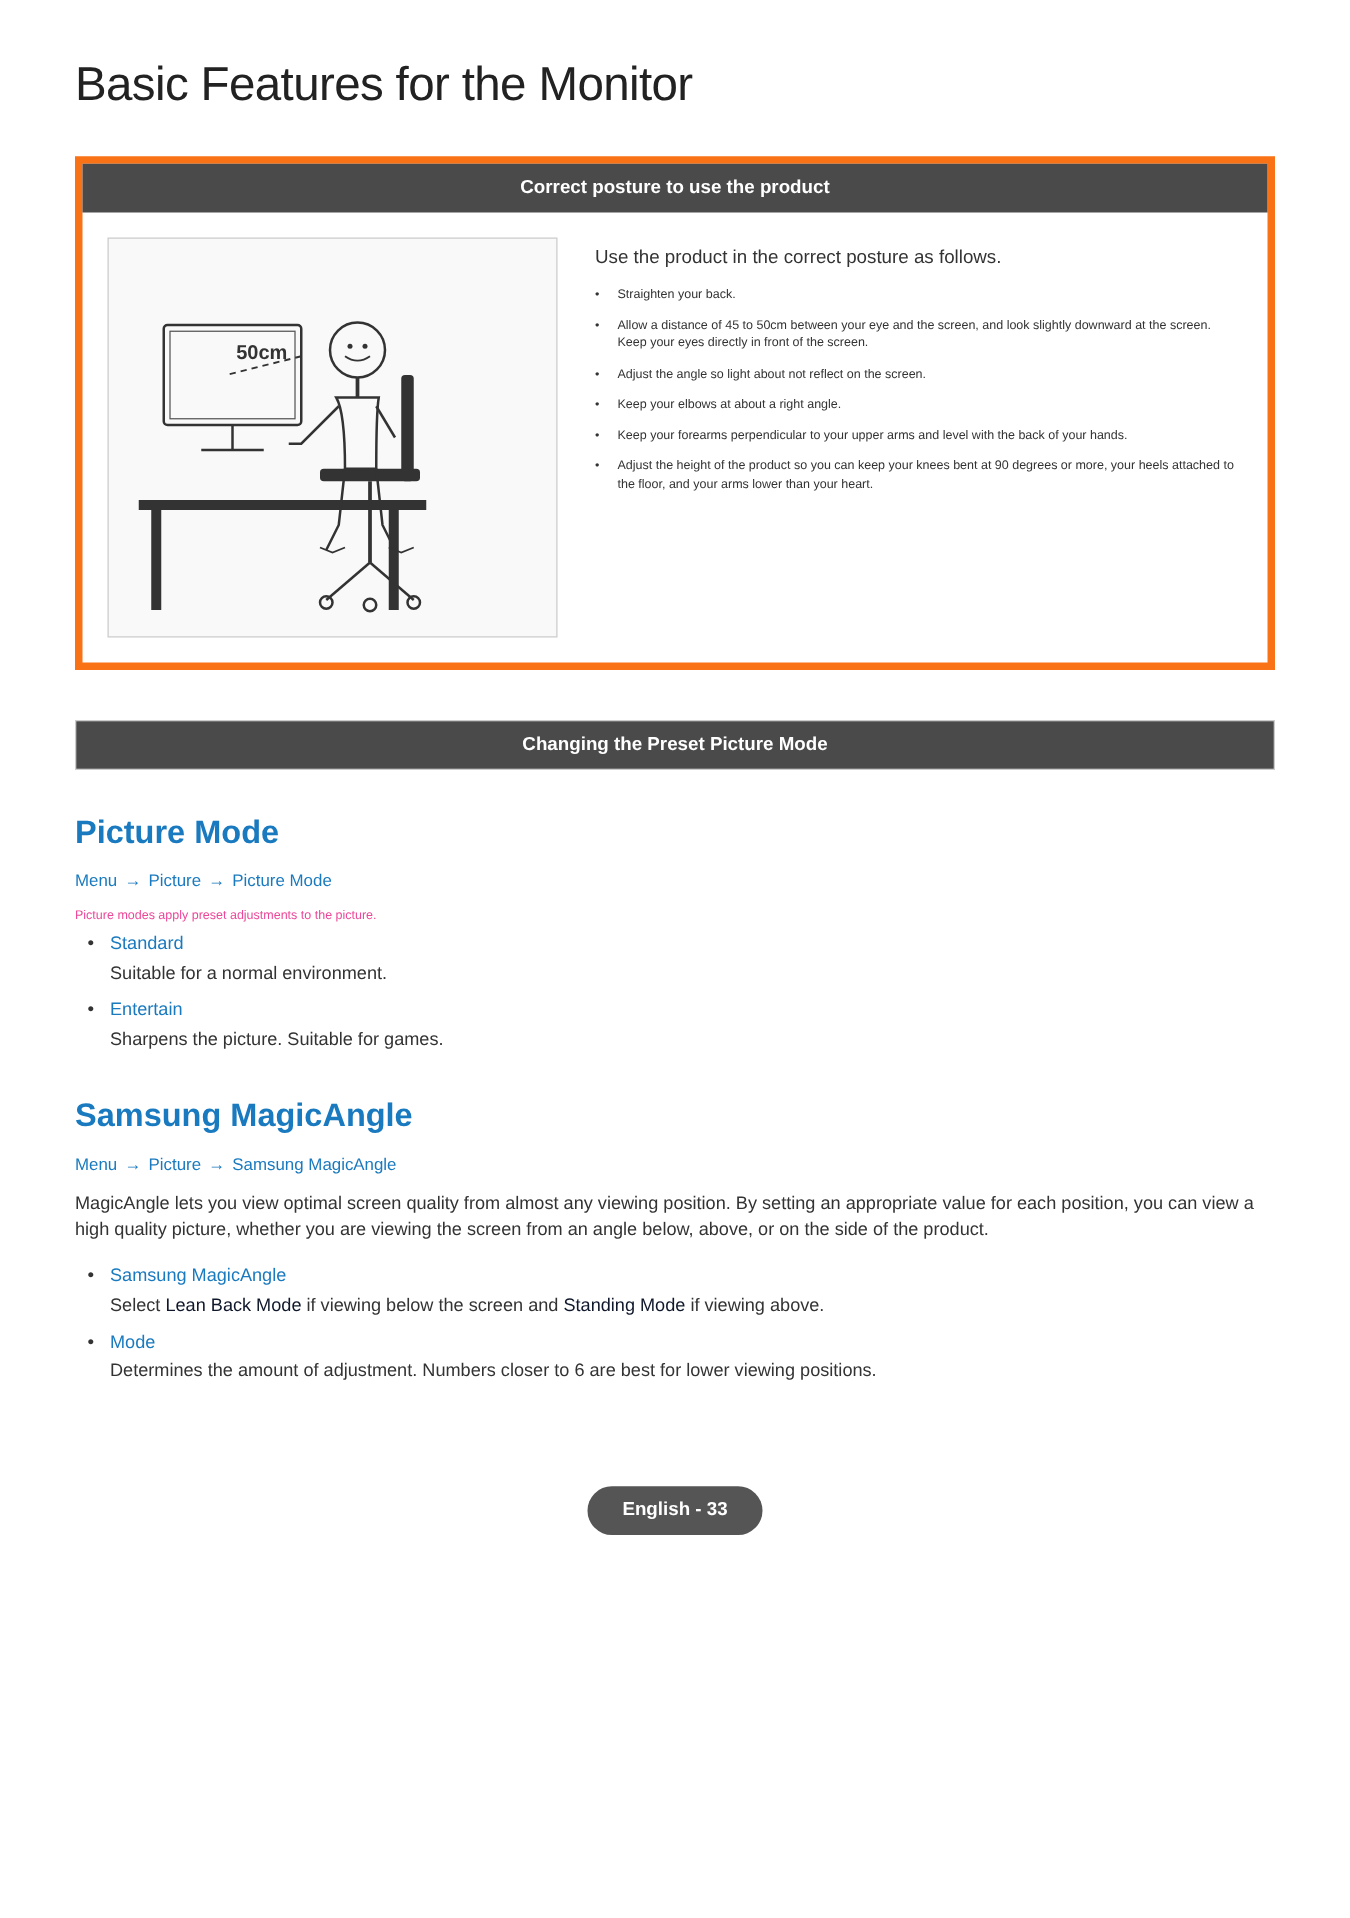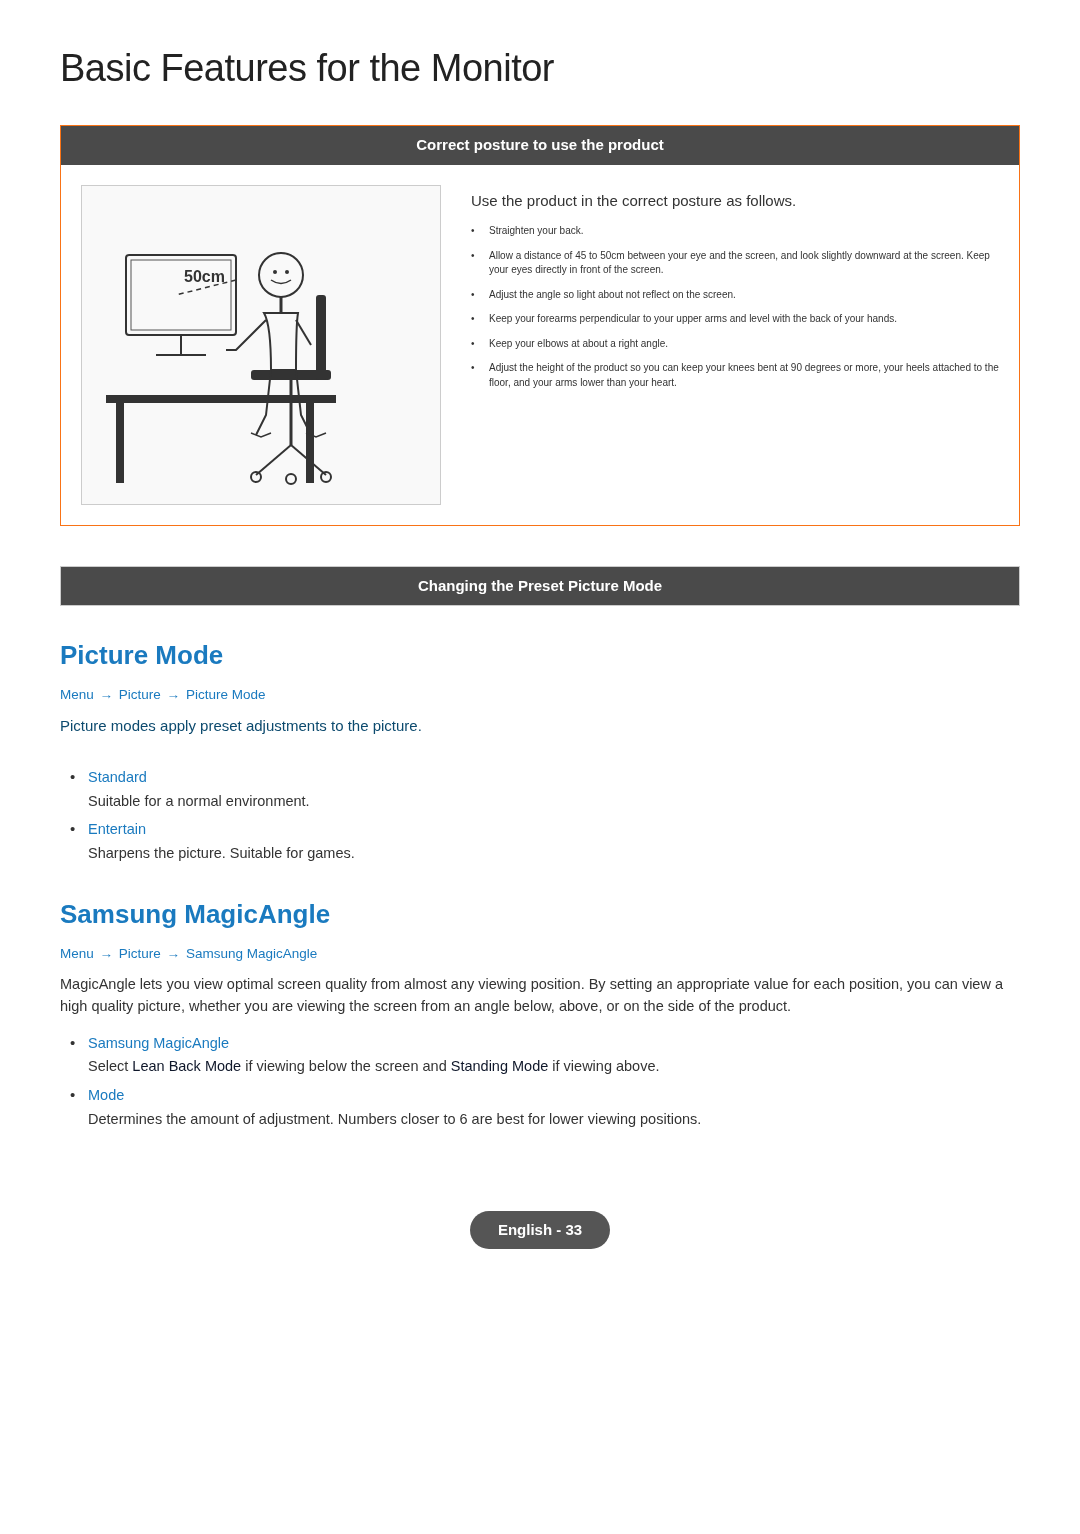--- a/index.html
+++ b/index.html
@@ -31,21 +31,21 @@
       background-color: #4a4a4a;
       color: #ffffff;
       text-align: center;
       padding: 8px 20px;
       font-size: 15px;
       font-weight: bold;
       margin-bottom: 0;
     }
 
     .correct-posture-box {
-      border: 1px solid #f97316;
+      border: 6px solid #f97316;
       margin-bottom: 40px;
     }
 
     .correct-posture-content {
       display: flex;
       flex-direction: row;
       padding: 20px;
       gap: 30px;
     }
 
@@ -121,23 +121,23 @@
       color: #1a7abf;
       text-decoration: none;
     }
 
     .arrow {
       color: #1a7abf;
       margin: 0 2px;
     }
 
     .section-desc {
-      font-size: 15px;
-      margin-bottom: 28px;
-      color: #0c4a6e;
+      font-size: 10px;
+      margin-bottom: 4px;
+      color: #ec4899;
     }
 
     .bullet-list {
       list-style: none;
       padding: 0;
       margin-left: 10px;
     }
 
     .bullet-list li {
       padding-left: 18px;
@@ -253,22 +253,22 @@
 
         <text x="88" y="87" font-size="16" font-weight="bold" fill="#333" font-family="Arial">50cm</text>
       </svg>
     </div>
     <div class="posture-text">
       <p class="intro">Use the product in the correct posture as follows.</p>
       <ul>
         <li>Straighten your back.</li>
         <li>Allow a distance of 45 to 50cm between your eye and the screen, and look slightly downward at the screen. Keep your eyes directly in front of the screen.</li>
         <li>Adjust the angle so light about not reflect on the screen.</li>
+        <li>Keep your elbows at about a right angle.</li>
         <li>Keep your forearms perpendicular to your upper arms and level with the back of your hands.</li>
-        <li>Keep your elbows at about a right angle.</li>
         <li>Adjust the height of the product so you can keep your knees bent at 90 degrees or more, your heels attached to the floor, and your arms lower than your heart.</li>
       </ul>
     </div>
   </div>
 </div>
 
 <div class="changing-preset-box">
   <div class="section-header">Changing the Preset Picture Mode</div>
 </div>
 

